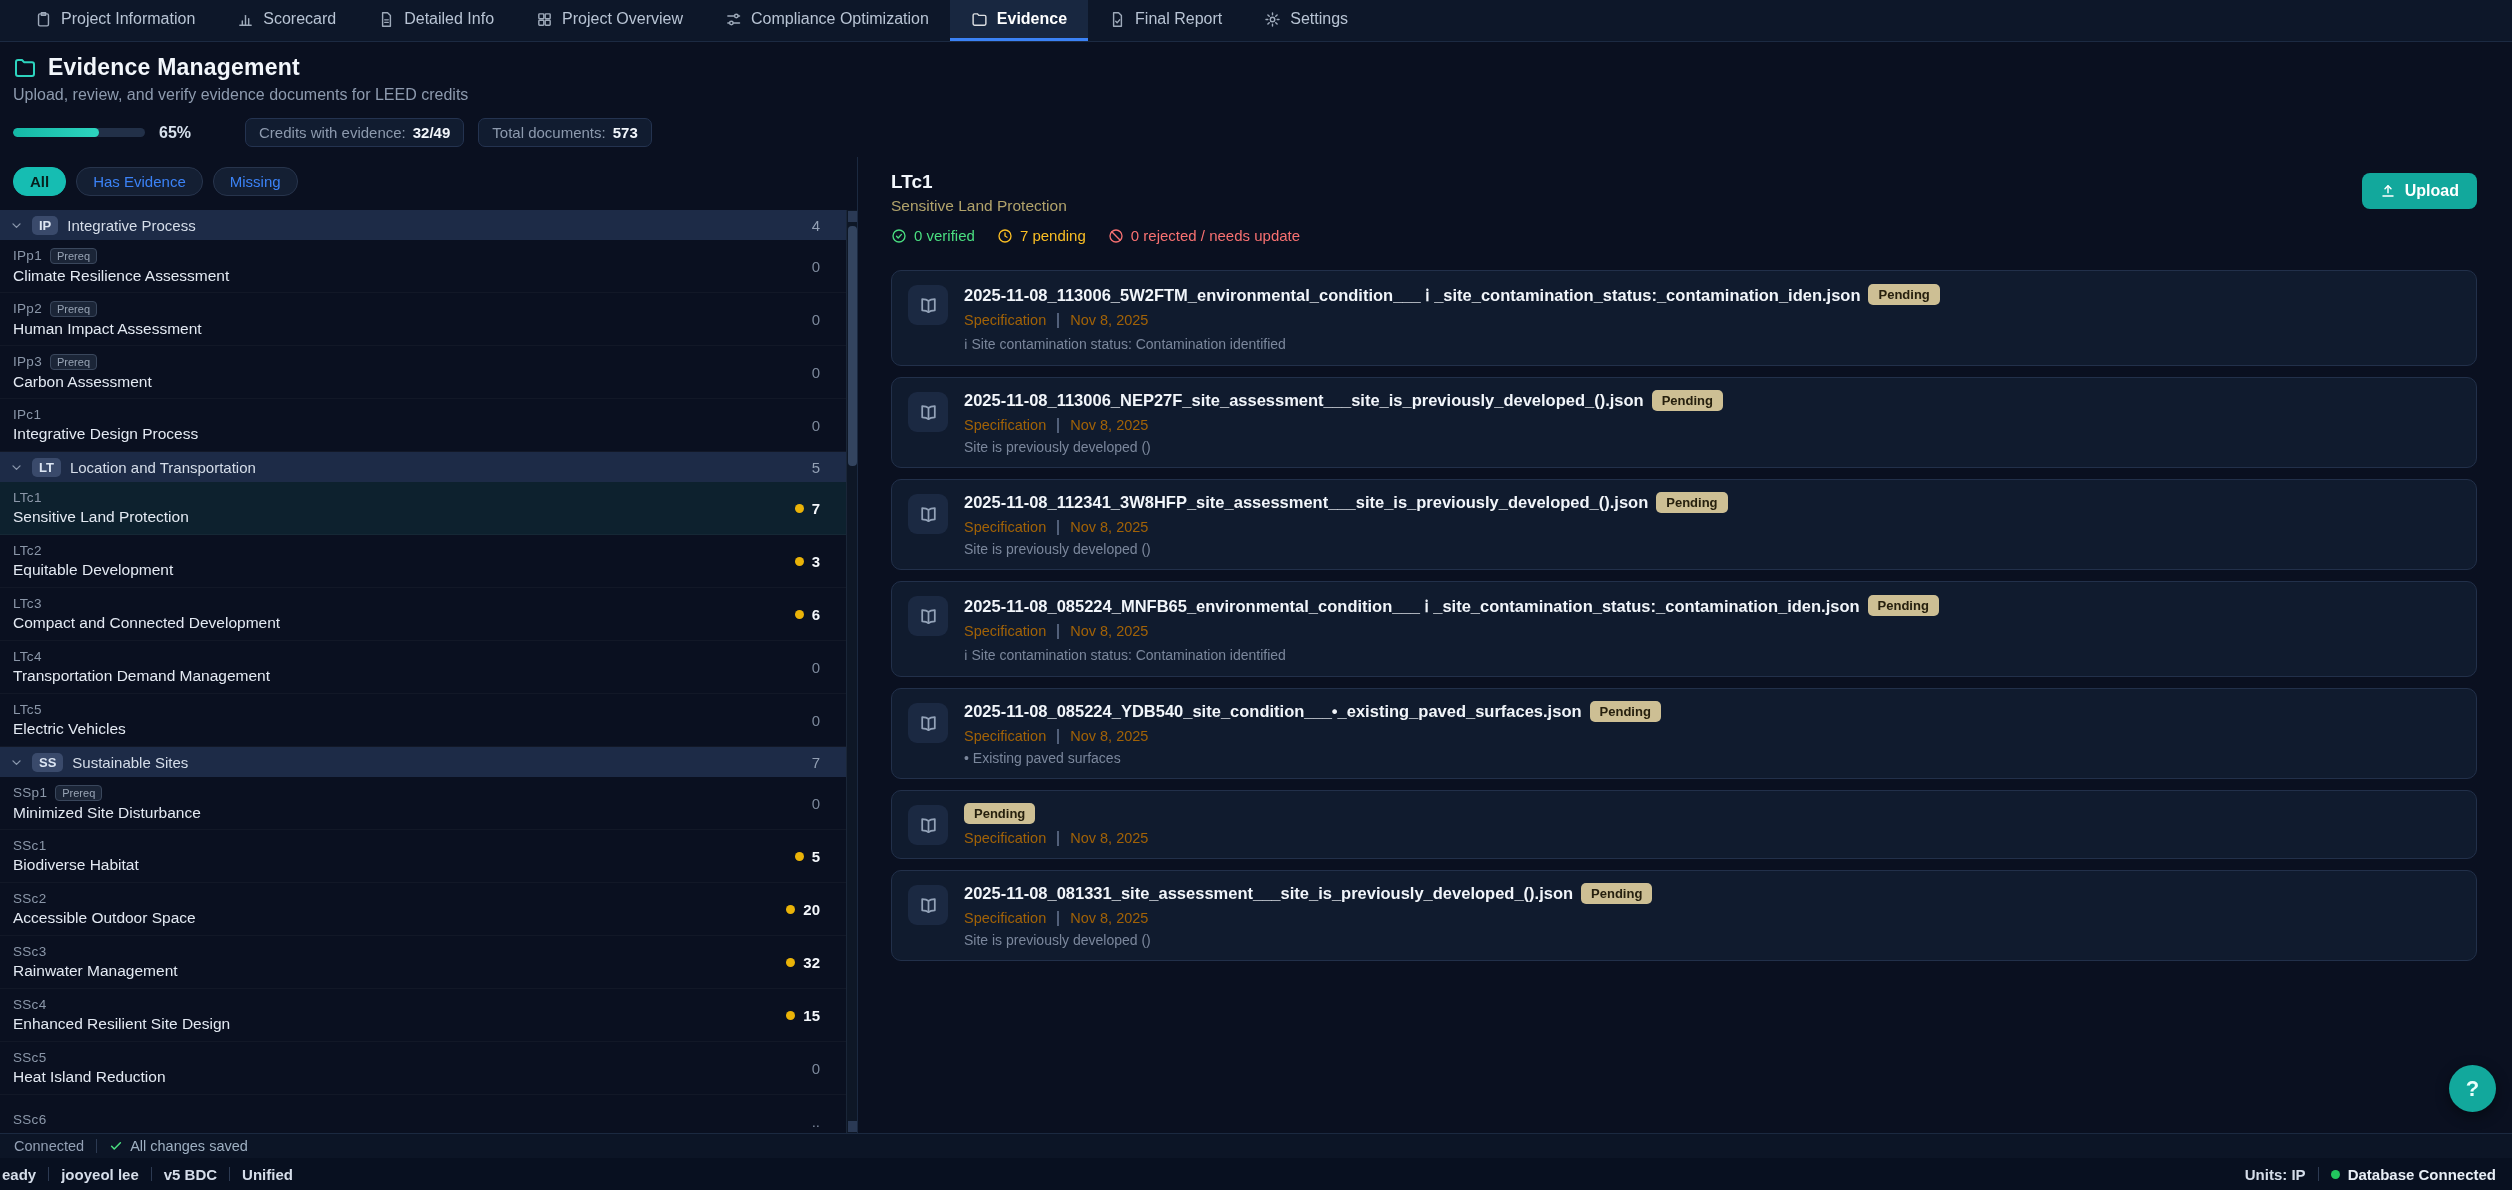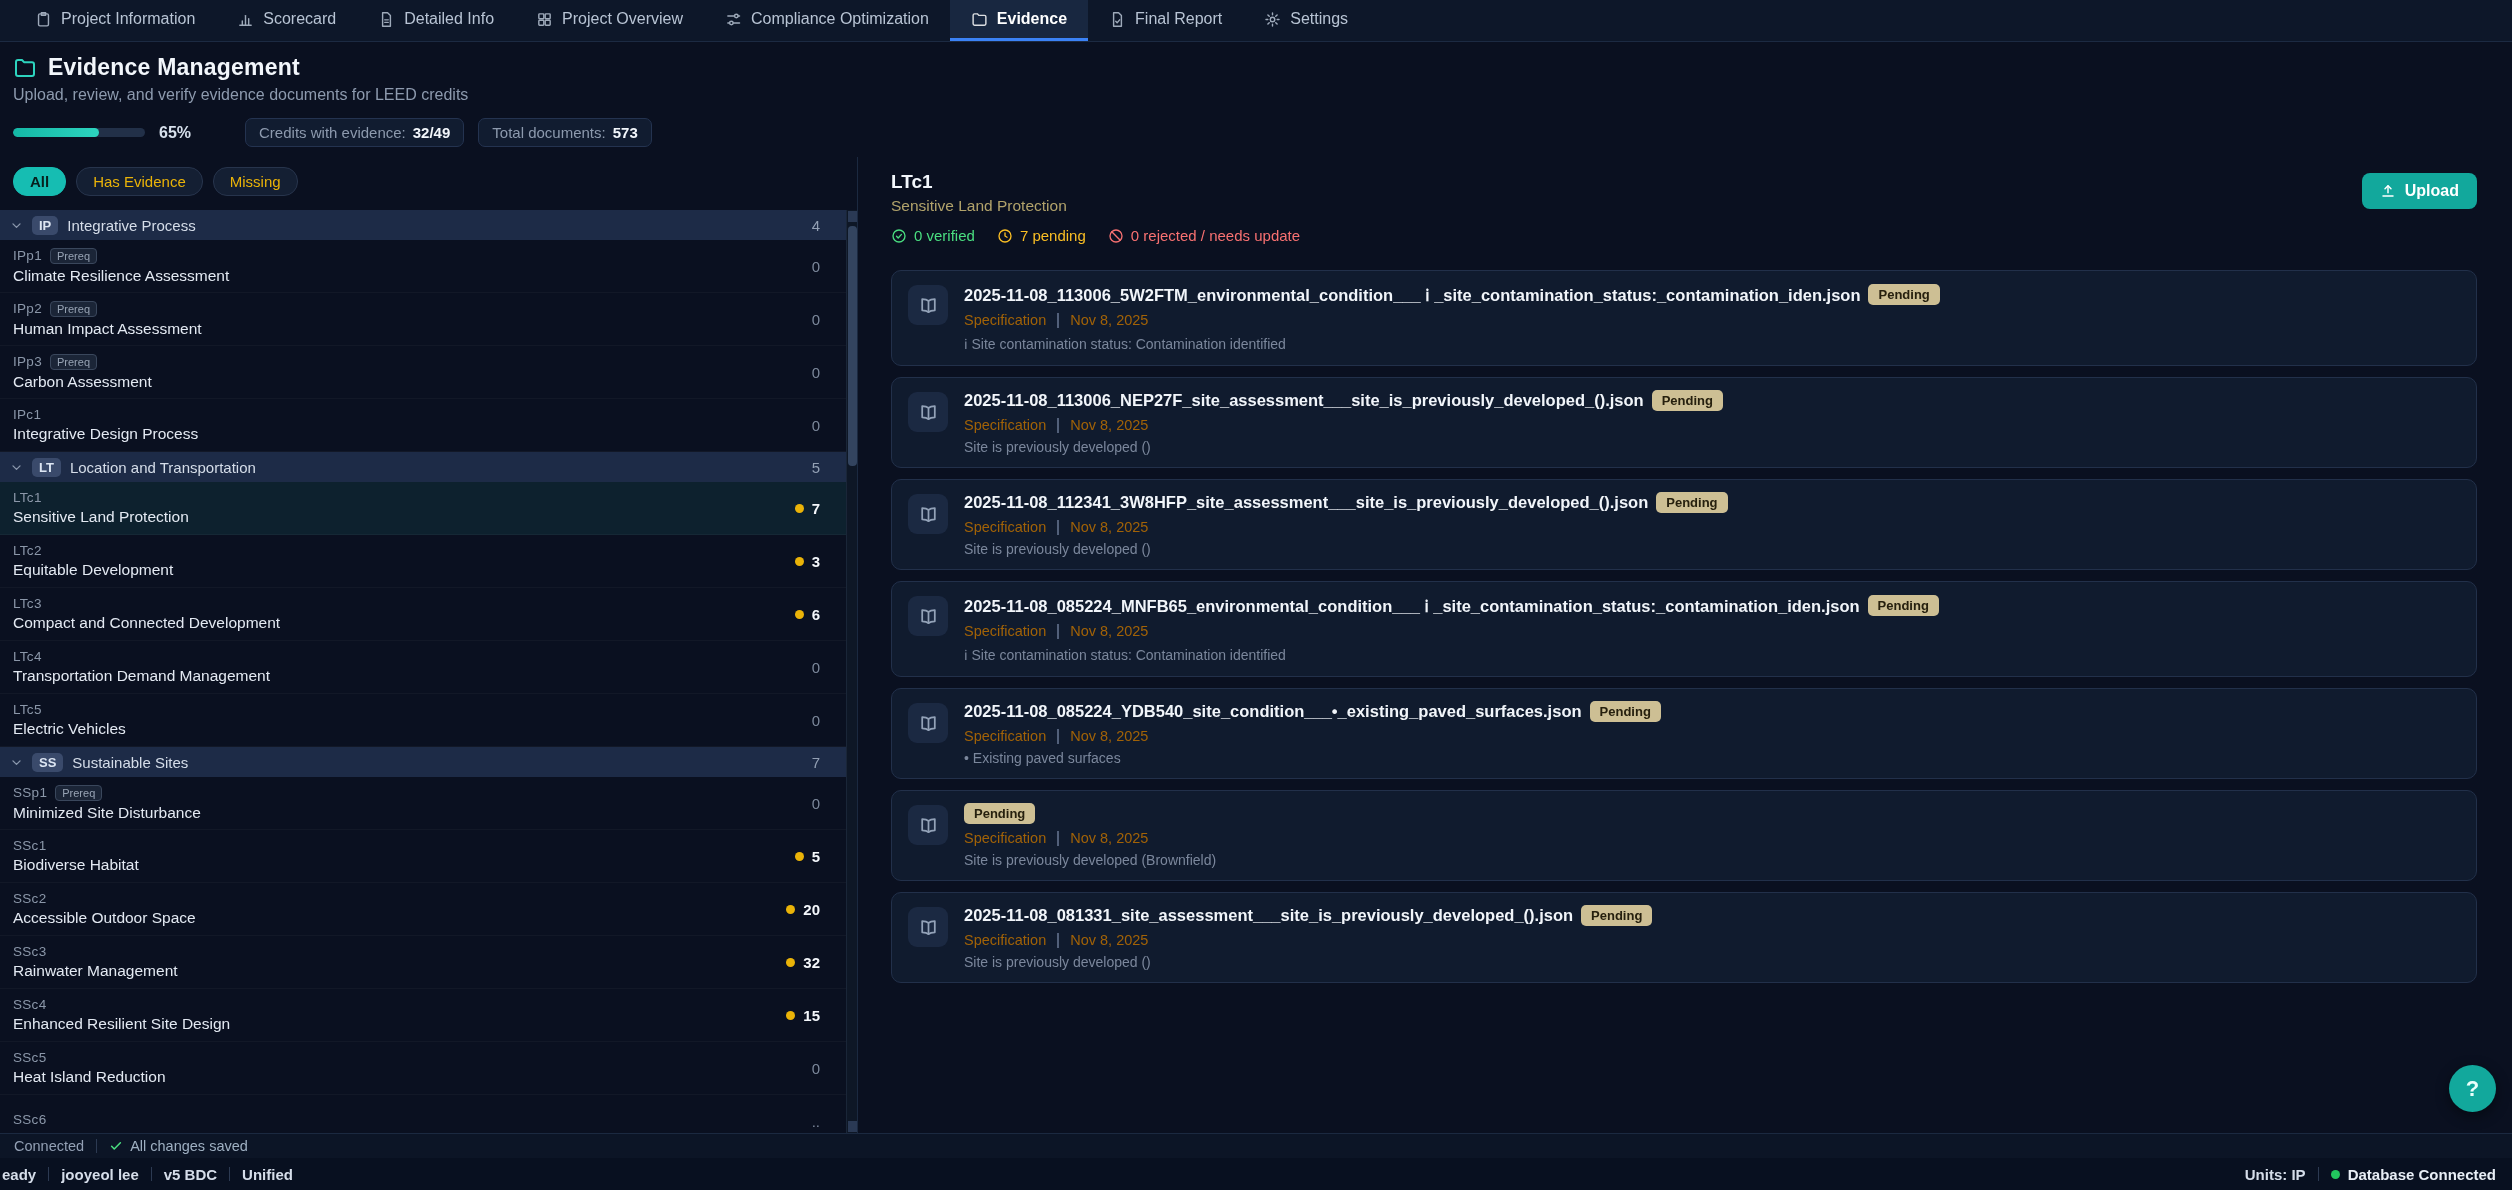--- a/index.html
+++ b/index.html
@@ -34,21 +34,21 @@
   .chip-value { color:#f2f6fb; font-weight:bold; }
 
   
   .content { flex:1; display:flex; min-height:0; }
 
   
   .sidebar { flex:0 0 858px; width:858px; border-right:1px solid #1b2940;
              display:flex; flex-direction:column; min-height:0; }
   .filters { display:flex; gap:10px; padding:10px 13px 14px; }
   .pill { font-family:inherit; font-size:15px; padding:5px 16px; border-radius:14px;
-          background:#141f33; color:#eab308; border:1px solid #27344c; cursor:pointer; }
+          background:#141f33; color:#3b82f6; border:1px solid #27344c; cursor:pointer; }
   .pill.active { background:#16bdb2; color:#07201d; border-color:#16bdb2; font-weight:bold; }
   .credit-list { position:relative; flex:1; overflow:hidden; }
   .list-inner { padding-right:11px; }
   .section-header { height:30px; display:flex; align-items:center; gap:9px; background:#1d2b47;
                     padding:0 26px 0 10px; color:#8b98ad; cursor:pointer; }
   .section-code { background:#3a4a6b; color:#dde6f3; font-size:13px; font-weight:bold;
                   padding:2px 7px; border-radius:5px; }
   .section-name { font-size:15px; color:#d5dde9; }
   .section-count { margin-left:auto; font-size:15px; color:#93a0b4; }
   .credit-item { height:53px; display:flex; align-items:center; padding:0 26px 0 13px;
@@ -584,21 +584,20 @@
           </div>
           <div class="doc-info">
             <div class="doc-name-row">
               <span class="status-badge">Pending</span>
             </div>
             <div class="doc-meta">
               <span>Specification</span>
               <span class="meta-sep"></span>
               <span>Nov 8, 2025</span>
             </div>
-            <div class="doc-note">Site is previously developed (Brownfield)</div>
           </div>
         </div>
 
         <div class="doc-card">
           <div class="doc-icon-box">
             <svg width="21" height="21" viewBox="0 0 24 24" fill="none" stroke="currentColor" stroke-width="2" stroke-linecap="round" stroke-linejoin="round">
                 <path d="M12 6.8C10.3 5.2 8 4.7 4.8 4.7v12.8c3.2 0 5.5.5 7.2 2.1 1.7-1.6 4-2.1 7.2-2.1V4.7c-3.2 0-5.5.5-7.2 2.1z"></path>
                 <path d="M12 6.8v12.8"></path>
               </svg>
           </div>

